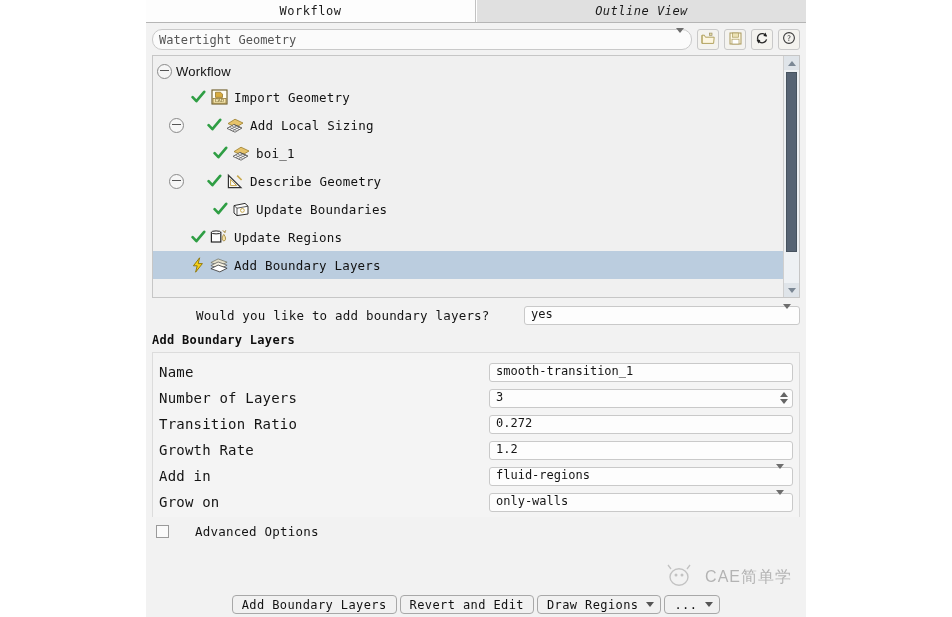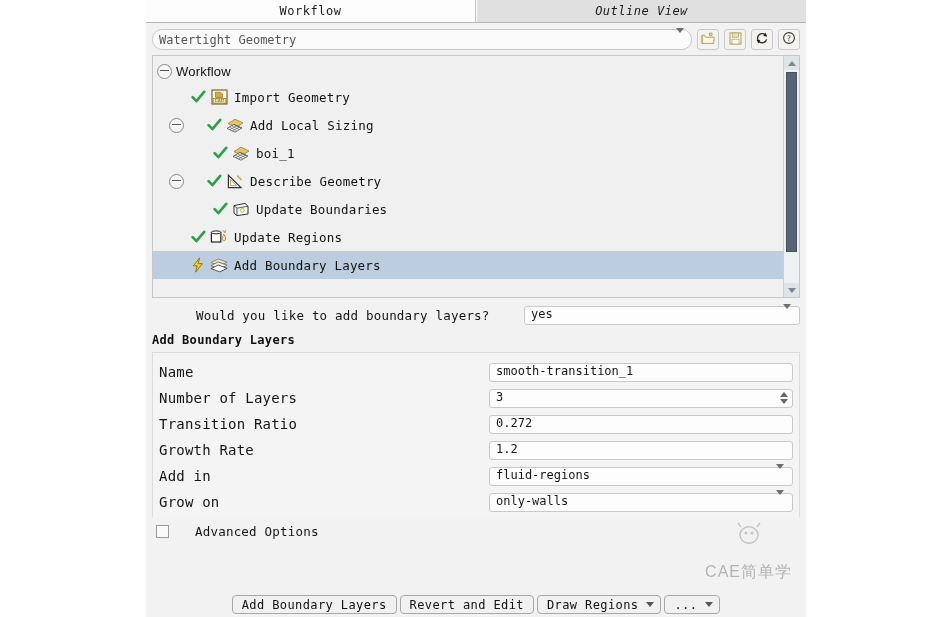--- a/index.html
+++ b/index.html
@@ -330,27 +330,26 @@
     width: 0; height: 0;
     border-left: 4px solid transparent;
     border-right: 4px solid transparent;
     border-top: 5px solid #555;
   }
 
   
   .watermark {
     position: absolute;
     right: 14px;
-    bottom: 34px;
+    bottom: 26px;
     display: flex;
     align-items: center;
     gap: 13px;
     opacity: 0.62;
     pointer-events: none;
-    flex-direction: column;
   }
   .watermark .wtext {
     font-family: "Liberation Sans", sans-serif;
     font-size: 16px;
     color: #8e8e8e;
     letter-spacing: 1px;
   }
 </style>
 </head>
 <body>

